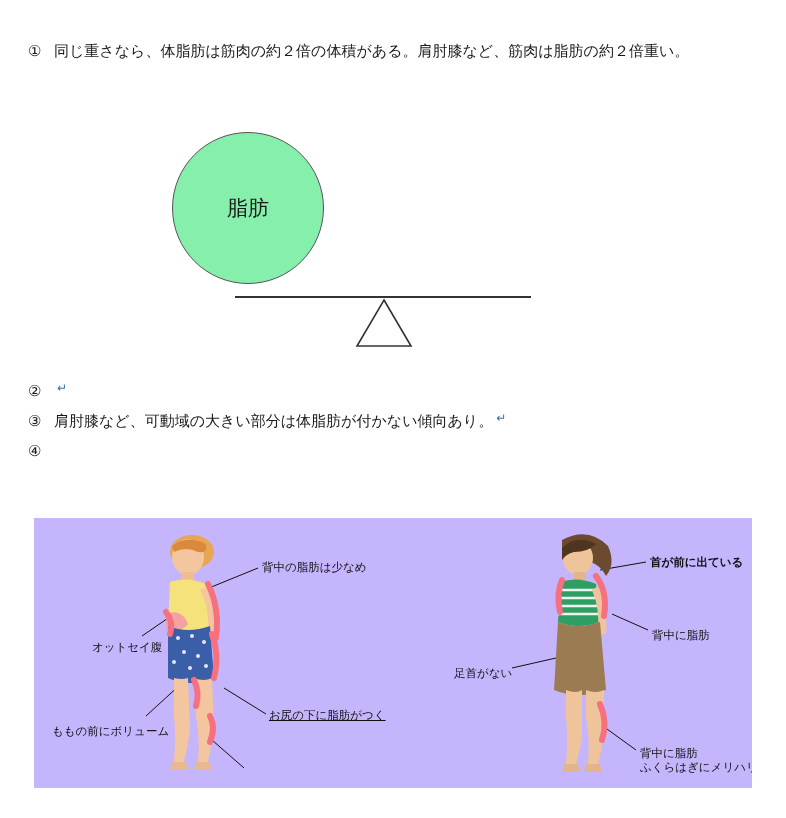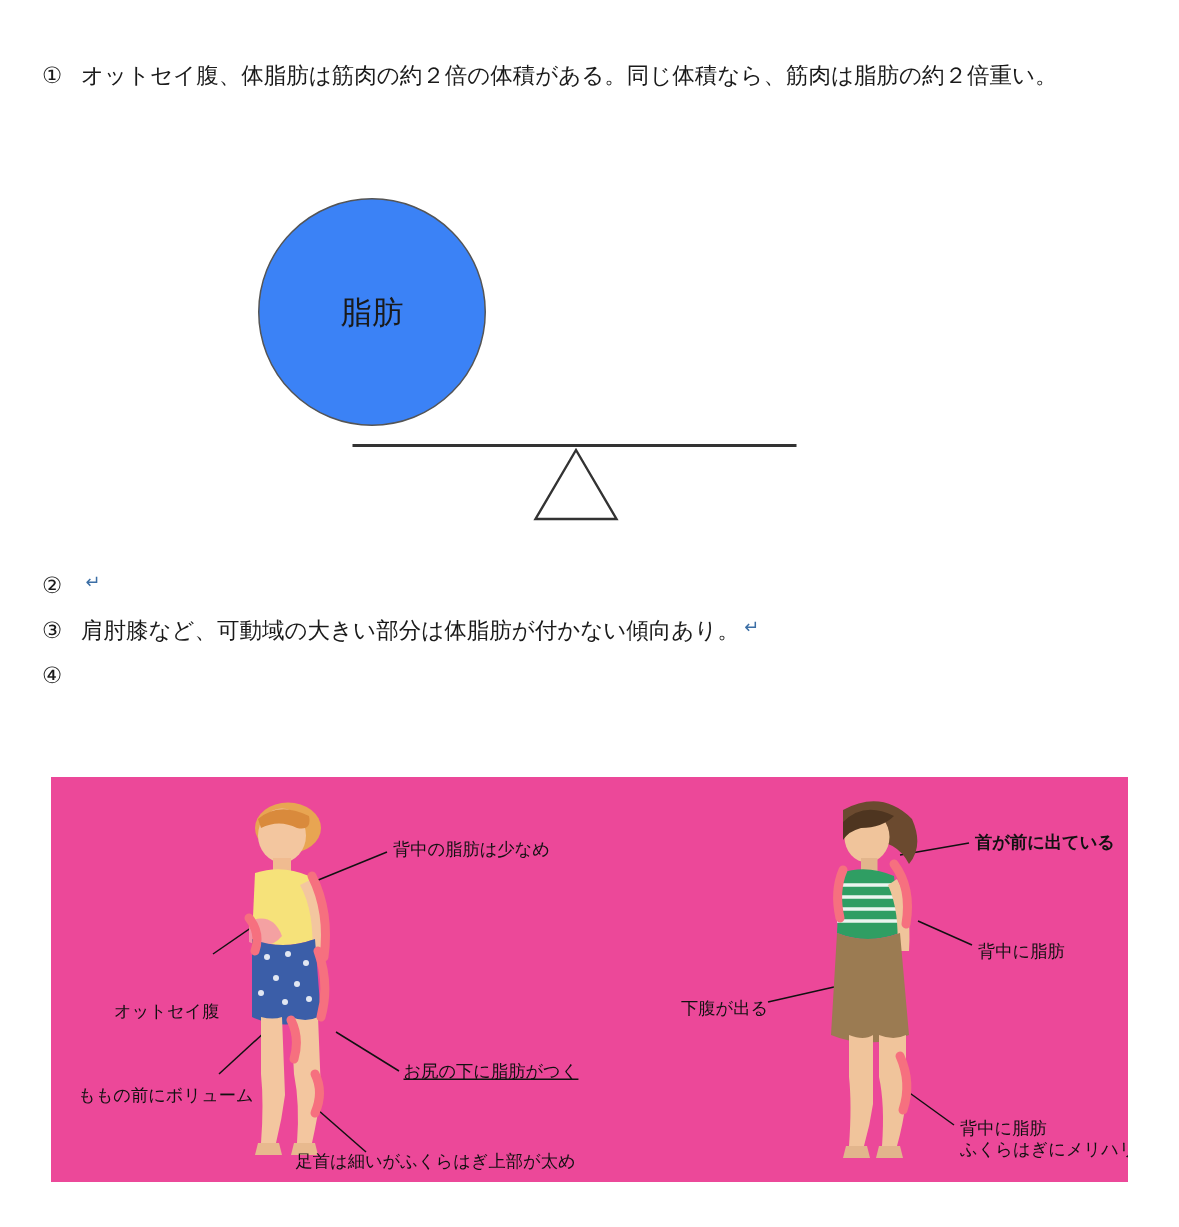--- a/index.html
+++ b/index.html
@@ -60,21 +60,21 @@
   .circle {
     position: absolute;
     border: 1px solid #555;
     border-radius: 50%;
     box-sizing: border-box;
     display: flex;
     align-items: center;
     justify-content: center;
     font-size: 21px;
     color: #1a1a1a;
-    background: #3b82f6;
+    background: #86efac;
   }
   #circle-fat {
     left: 22px;
     top: 12px;
     width: 152px;
     height: 152px;
   }
   #circle-muscle {
     left: 303px;
     top: 84px;
@@ -98,21 +98,21 @@
   }
   #fulcrum svg { display: block; }
 
   
   #body-figure {
     position: absolute;
     left: 34px;
     top: 518px;
     width: 718px;
     height: 270px;
-    background: #ec4899;
+    background: #c4b5fd;
     overflow: hidden;
   }
   #body-figure .lbl {
     position: absolute;
     font-size: 11.5px;
     color: #111;
     white-space: nowrap;
     line-height: 1.25;
   }
   #body-figure svg.lines {
@@ -126,21 +126,21 @@
   #person-left { left: 96px; top: 12px; width: 160px; height: 250px; }
   #person-right { left: 492px; top: 12px; width: 150px; height: 250px; }
 </style>
 </head>
 <body>
 
 <div class="page">
 
   <div class="para" id="para1">
     <span class="marker">①</span>
-    <span class="ptext">オットセイ腹、体脂肪は筋肉の約２倍の体積がある。同じ体積なら、筋肉は脂肪の約２倍重い。</span>
+    <span class="ptext">同じ重さなら、体脂肪は筋肉の約２倍の体積がある。肩肘膝など、筋肉は脂肪の約２倍重い。</span>
   </div>
 
   <div id="scale-figure">
     <div class="circle" id="circle-fat">
       <span>脂肪</span>
     </div>
     <div id="beam"></div>
     <div id="fulcrum">
       <svg width="58" height="50" viewBox="0 0 58 50">
         <polygon points="29,2 56,48 2,48" fill="none" stroke="#333" stroke-width="1.6"></polygon>
@@ -245,25 +245,24 @@
       <path d="M60 160 Q70 164 78 160 L78 204 Q76 220 72 234 L62 234 Q64 206 60 188 Z" fill="#f0c49b"></path>
       <path d="M38 234 L52 234 L54 242 L36 242 Z" fill="#e2b58c"></path>
       <path d="M60 234 L74 234 L76 242 L58 242 Z" fill="#e2b58c"></path>
 
       <path d="M70 46 Q82 62 78 86" stroke="#f6707f" stroke-width="6" fill="none" stroke-linecap="round"></path>
       <path d="M36 50 Q30 64 34 82" stroke="#f6707f" stroke-width="6" fill="none" stroke-linecap="round"></path>
       <path d="M74 174 Q82 192 76 210" stroke="#f6707f" stroke-width="6" fill="none" stroke-linecap="round"></path>
     </svg>
 
     <div class="lbl" style="left:228px; top:42px;">背中の脂肪は少なめ</div>
-    <div class="lbl" style="left:42px; top:122px;margin-top:28px;">オットセイ腹</div>
+    <div class="lbl" style="left:58px; top:122px;">オットセイ腹</div>
     <div class="lbl" style="left:18px; top:206px;text-align:right;">ももの前にボリューム</div>
     <div class="lbl" style="left:235px; top:190px;text-decoration:underline;">お尻の下に脂肪がつく</div>
-    <div class="lbl" style="left:163px; top:250px;">足首は細いがふくらはぎ上部が太め</div>
 
     <div class="lbl" style="left:616px; top:37px;font-weight:bold;">首が前に出ている</div>
     <div class="lbl" style="left:618px; top:110px;">背中に脂肪</div>
-    <div class="lbl" style="left:420px; top:148px;">下腹が出る</div>
+    <div class="lbl" style="left:420px; top:148px;">足首がない</div>
     <div class="lbl" style="left:606px; top:228px;">背中に脂肪</div>
     <div class="lbl" style="left:606px; top:242px;">ふくらはぎにメリハリない</div>
 
   </div>
 </div>
 
 </body></html>

